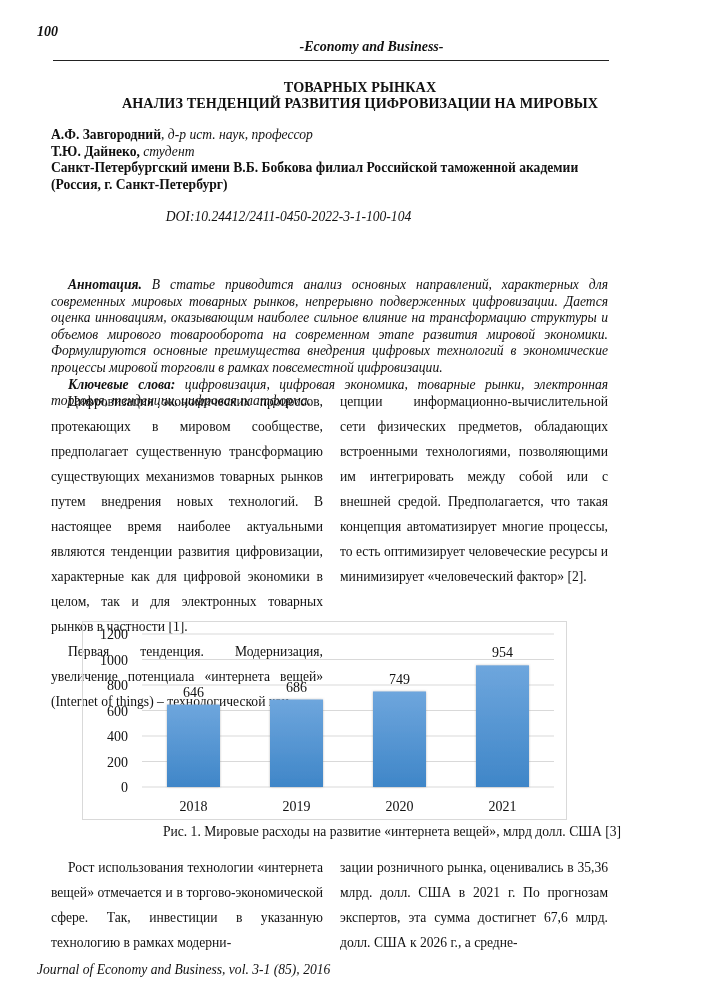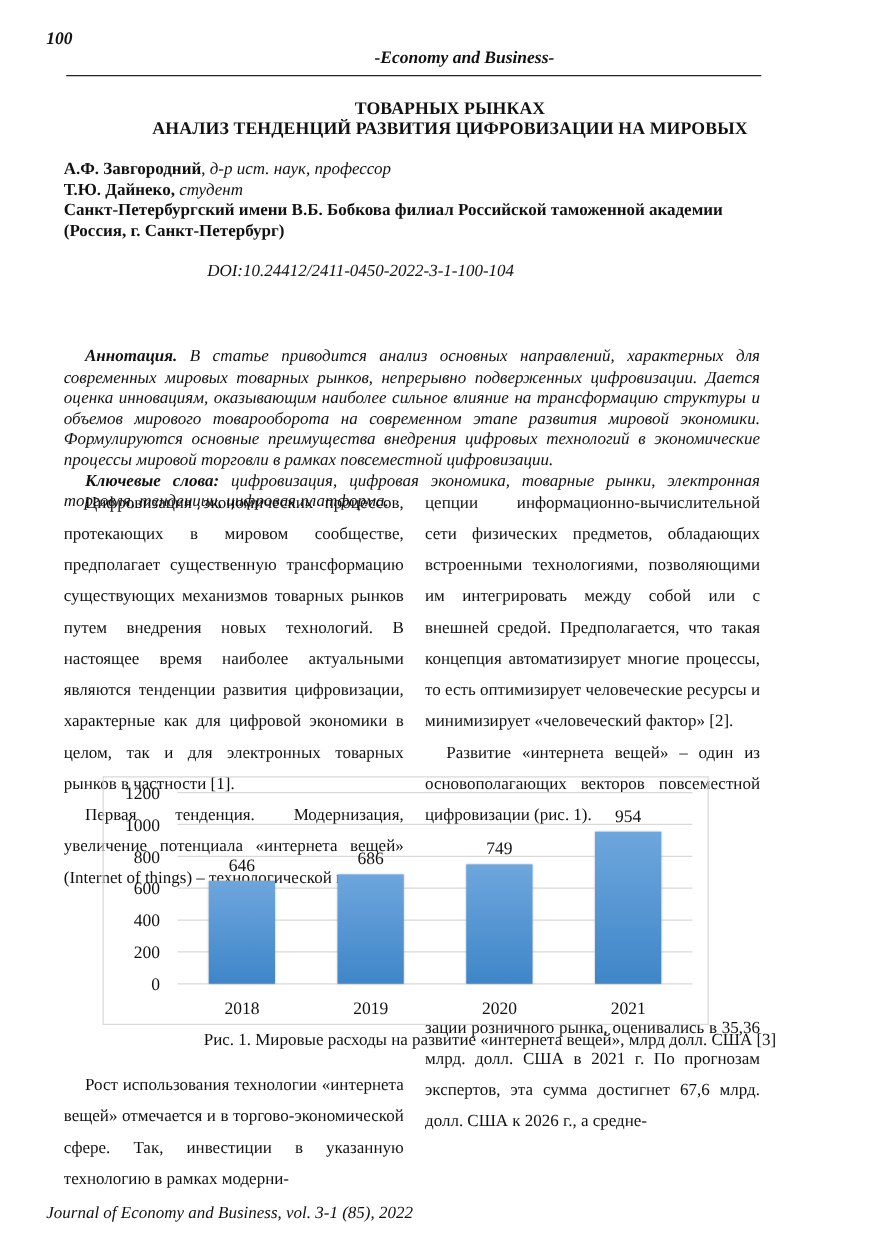--- a/index.html
+++ b/index.html
@@ -16,21 +16,21 @@
   .doi { left: 0; width: 566px; top: 209px; text-align: center; font-size: 13.6px; font-style: italic; padding-left: 11px; box-sizing: border-box; }
   .abstract { left: 51px; top: 241px; width: 557px; font-size: 13.6px; line-height: 16.6px; font-style: italic; text-align: justify; margin-top: 36px; }
   .abstract p { margin: 0; text-indent: 17px; }
   .abstract b { font-weight: bold; }
   .col { font-size: 13.6px; line-height: 25px; text-align: justify; }
   .col p { margin: 0; text-indent: 17px; }
   .col p.noind { text-indent: 0; }
   .col-left-1 { left: 51px; top: 389px; width: 272px; }
   .col-right-1 { left: 340px; top: 389px; width: 268px; }
   .col-left-2 { left: 51px; top: 855px; width: 272px; }
-  .col-right-2 { left: 340px; top: 809px; width: 268px; }
+  .col-right-2 { left: 340px; top: 855px; width: 268px; }
   .chart-box { left: 82px; top: 621px; width: 485px; height: 199px; border: 1px solid #d9d9d9; box-sizing: border-box; }
   .chart-svg { left: 82px; top: 621px; }
   .caption { left: 0; width: 621px; top: 824px; text-align: right; font-size: 13.6px; }
   .footer { left: 37px; top: 962px; font-size: 13.6px; font-style: italic; }
 </style>
 </head>
 <body>
 
 <div class="abs page-num">100</div>
 <div class="abs running-head">-Economy and Business-</div>
@@ -56,21 +56,20 @@
   <p><b>Аннотация.</b><span> В статье приводится анализ основных направлений, характерных для современных мировых товарных рынков, непрерывно подверженных цифровизации. Дается оценка инновациям, оказывающим наиболее сильное влияние на трансформацию структуры и объемов мирового товарооборота на современном этапе развития мировой экономики.  Формулируются основные преимущества внедрения цифровых технологий в экономические процессы мировой торговли в рамках повсеместной цифровизации.</span></p>
   <p><b>Ключевые слова:</b><span> цифровизация, цифровая экономика, товарные рынки, электронная торговля, тенденции, цифровая платформа.</span></p>
 </div>
 
 <div class="abs col col-left-1">
   <p>Цифровизация экономических процессов, протекающих в мировом сообществе, предполагает существенную трансформацию существующих механизмов товарных рынков путем внедрения новых технологий. В настоящее время наиболее актуальными являются тенденции развития цифровизации, характерные как для цифровой экономики в целом, так и для электронных товарных рынков в частности [1].</p>
   <p>Первая тенденция. Модернизация, увеличение потенциала «интернета вещей» (Internet of things) – технологической кон-</p>
 </div>
 <div class="abs col col-right-1">
   <p class="noind">цепции информационно-вычислительной сети физических предметов, обладающих встроенными технологиями, позволяющими им интегрировать между собой или с внешней средой. Предполагается, что такая концепция автоматизирует многие процессы, то есть оптимизирует человеческие ресурсы и минимизирует «человеческий фактор» [2].</p>
-  <p>Развитие «интернета вещей» – один из основополагающих векторов повсеместной цифровизации (рис. 1).</p>
 </div>
 
 <div class="abs chart-box"></div>
 <svg class="abs chart-svg" id="chart" width="485" height="199" xmlns="http://www.w3.org/2000/svg">
   <defs>
     <linearGradient id="barGrad" x1="0" y1="0" x2="0" y2="1">
       <stop id="barTop" offset="0%" stop-color="#6ea6dd"></stop>
       <stop id="barBot" offset="100%" stop-color="#3f86c8"></stop>
     </linearGradient>
     <filter id="barShadow" x="-20%" y="-10%" width="140%" height="120%">
@@ -117,13 +116,13 @@
 
 <div class="abs caption">Рис. 1. Мировые расходы на развитие «интернета вещей», млрд долл. США [3]</div>
 
 <div class="abs col col-left-2">
   <p>Рост использования технологии «интернета вещей» отмечается и в торгово-экономической сфере. Так, инвестиции в указанную технологию в рамках модерни-</p>
 </div>
 <div class="abs col col-right-2">
   <p class="noind">зации розничного рынка, оценивались в 35,36 млрд. долл. США в 2021 г. По прогнозам экспертов, эта сумма достигнет 67,6 млрд. долл. США к 2026 г., а средне-</p>
 </div>
 
-<div class="abs footer">Journal of Economy and Business, vol. 3-1 (85), 2022</div>
+<div class="abs footer">Journal of Economy and Business, vol. 3-1 (85), 2016</div>
 
 </body></html>

